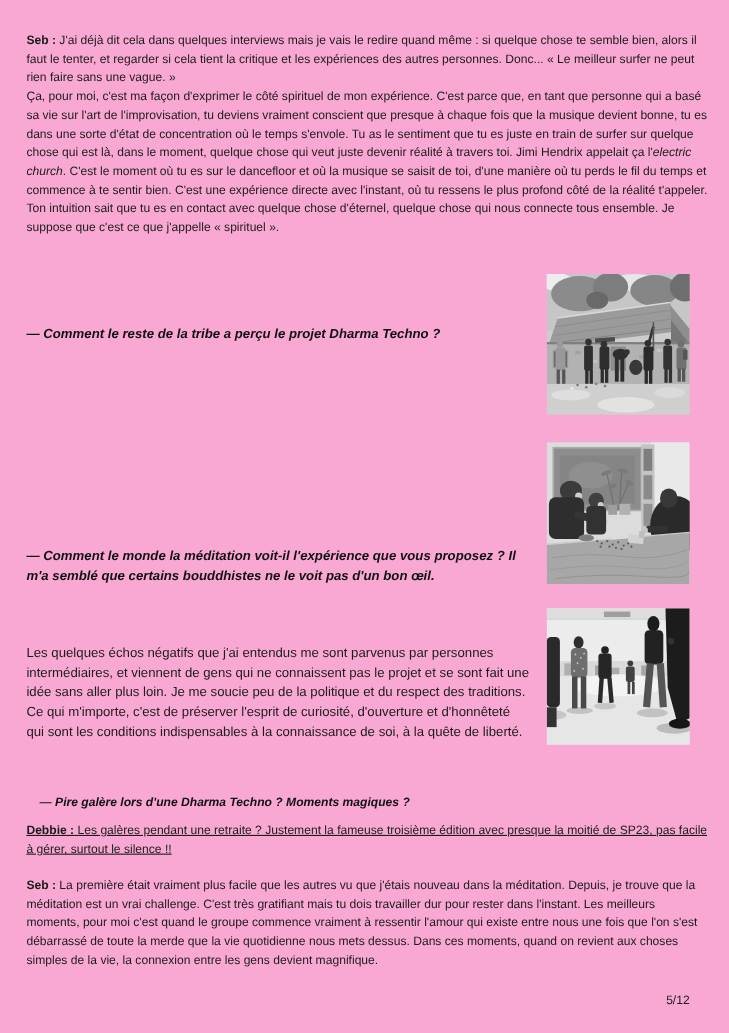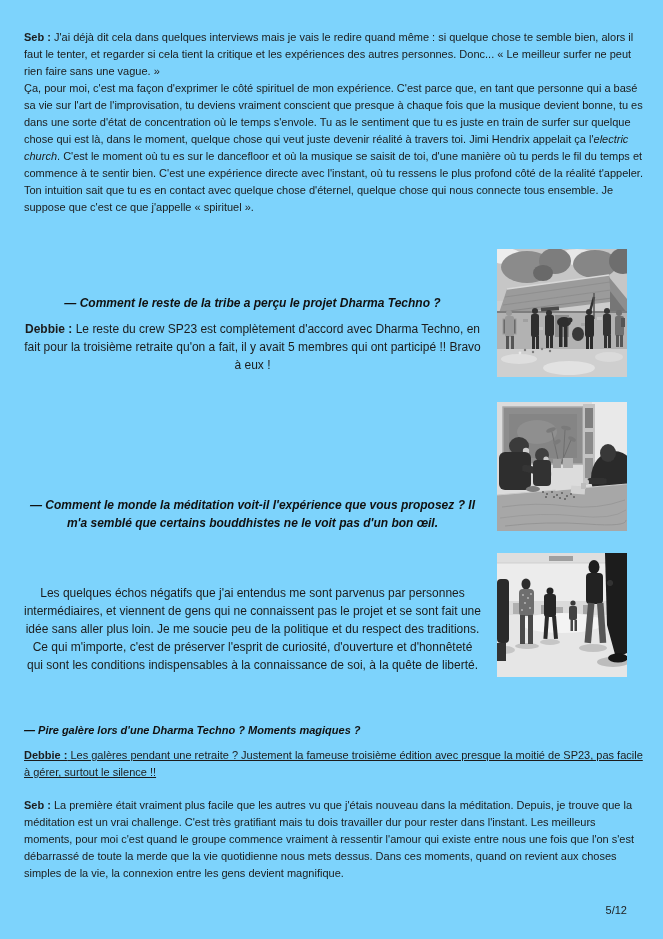--- a/index.html
+++ b/index.html
@@ -1,26 +1,26 @@
 <!DOCTYPE html>
 <html><head>
 <meta charset="utf-8">
 <style>
   html,body{margin:0;padding:0;background:#ffffff;}
   .page{
     position:relative;
     width:663px;height:939px;
-    background:#7dd3fc;
+    background:#f9a8d4;
     font-family:"Liberation Sans","DejaVu Sans",sans-serif;
     color:#1c1c1c;
     overflow:hidden;
   }
   .blk{position:absolute;left:24px;white-space:pre-line;}
   .wide{width:620px;font-size:11px;line-height:17px;}
-  .narrow{width:457px;font-size:12px;line-height:18px;text-align:center;}
+  .narrow{width:457px;font-size:12px;line-height:18px;}
   .q{font-weight:bold;font-style:italic;color:#111;}
   .sp{font-weight:bold;}
   .it{font-style:italic;}
   .pagenum{
     position:absolute;top:903px;right:36px;
     font-size:11px;line-height:14px;color:#1c1c1c;
   }
   .photo{
     position:absolute;left:497px;width:130px;margin:0;padding:0;
     line-height:0;
@@ -33,29 +33,28 @@
 </head>
 <body>
 
 <div class="page">
 
   <div class="blk wide" style="top:29px;"><span class="sp">Seb :</span><span> J'ai déjà dit cela dans quelques interviews mais je vais le redire quand même : si quelque chose te semble bien, alors il faut le tenter, et regarder si cela tient la critique et les expériences des autres personnes. Donc... « Le meilleur surfer ne peut rien faire sans une vague. »
 Ça, pour moi, c'est ma façon d'exprimer le côté spirituel de mon expérience. C'est parce que, en tant que personne qui a basé sa vie sur l'art de l'improvisation, tu deviens vraiment conscient que presque à chaque fois que la musique devient bonne, tu es dans une sorte d'état de concentration où le temps s'envole. Tu as le sentiment que tu es juste en train de surfer sur quelque chose qui est là, dans le moment, quelque chose qui veut juste devenir réalité à travers toi. Jimi Hendrix appelait ça l'</span><span class="it">electric church</span><span>. C'est le moment où tu es sur le dancefloor et où la musique se saisit de toi, d'une manière où tu perds le fil du temps et commence à te sentir bien. C'est une expérience directe avec l'instant, où tu ressens le plus profond côté de la réalité t'appeler. Ton intuition sait que tu es en contact avec quelque chose d'éternel, quelque chose qui nous connecte tous ensemble. Je suppose que c'est ce que j'appelle « spirituel ».</span></div>
 
   <div class="blk narrow q" style="top:294px;">— Comment le reste de la tribe a perçu le projet Dharma Techno ?</div>
 
-  <div class="blk narrow" style="top:320px;"><span class="sp">Debbie :</span><span> Le reste du crew SP23 est complètement d'accord avec Dharma Techno, en fait pour la troisième retraite qu'on a fait, il y avait 5 membres qui ont participé !! Bravo à eux !</span></div>
 
 
   <div class="blk narrow q" style="top:468px;margin-top:28px;">— Comment le monde la méditation voit-il l'expérience que vous proposez ? Il m'a semblé que certains bouddhistes ne le voit pas d'un bon œil.</div>
 
 
   <div class="blk narrow" style="top:584px;"><span>Les quelques échos négatifs que j'ai entendus me sont parvenus par personnes intermédiaires, et viennent de gens qui ne connaissent pas le projet et se sont fait une idée sans aller plus loin. Je me soucie peu de la politique et du respect des traditions. Ce qui m'importe, c'est de préserver l'esprit de curiosité, d'ouverture et d'honnêteté qui sont les conditions indispensables à la connaissance de soi, à la quête de liberté.</span></div>
 
-  <div class="blk wide q" style="top:722px;font-size:11px;line-height:17px;">— Pire galère lors d'une Dharma Techno ? Moments magiques ?</div>
+  <div class="blk wide q" style="top:722px;font-size:11px;line-height:17px;margin-left:12px;">— Pire galère lors d'une Dharma Techno ? Moments magiques ?</div>
 
   <div class="blk wide" style="top:747px;text-decoration:underline;"><span class="sp">Debbie :</span><span> Les galères pendant une retraite ? Justement la fameuse troisième édition avec presque la moitié de SP23, pas facile à gérer, surtout le silence !!</span></div>
 
   <div class="blk wide" style="top:797px;"><span class="sp">Seb :</span><span> La première était vraiment plus facile que les autres vu que j'étais nouveau dans la méditation. Depuis, je trouve que la méditation est un vrai challenge. C'est très gratifiant mais tu dois travailler dur pour rester dans l'instant. Les meilleurs moments, pour moi c'est quand le groupe commence vraiment à ressentir l'amour qui existe entre nous une fois que l'on s'est débarrassé de toute la merde que la vie quotidienne nous mets dessus. Dans ces moments, quand on revient aux choses simples de la vie, la connexion entre les gens devient magnifique.</span></div>
 
   <div class="pagenum">5/12</div>
 
   <figure class="photo ph1">
     <svg width="130" height="128" viewBox="0 0 130 128" xmlns="http://www.w3.org/2000/svg">
       <defs>

